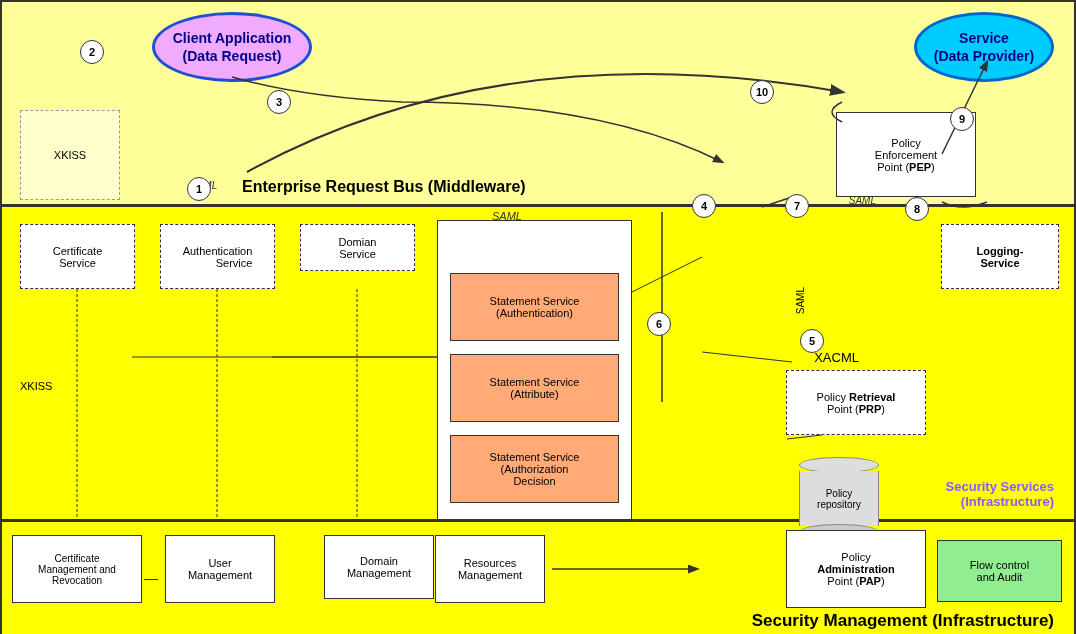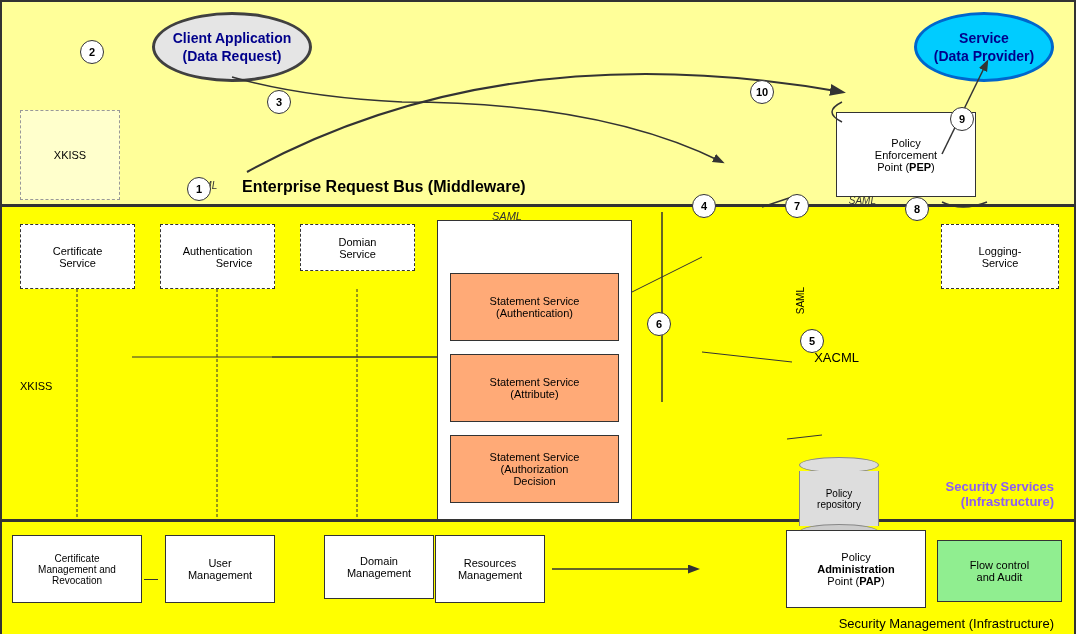--- a/index.html
+++ b/index.html
@@ -70,40 +70,40 @@
       right: 0;
       height: 114px;
       background: #ffff00;
     }
 
     .security-management-label {
       position: absolute;
       bottom: 5px;
       right: 20px;
       text-align: right;
+      font-size: 17px;
+      font-weight: bold;
+      color: #000;
+    }
+
+    
+    .ellipse {
+      position: absolute;
+      border-radius: 50%;
+      display: flex;
+      align-items: center;
+      justify-content: center;
+      text-align: center;
+      font-weight: bold;
       font-size: 13px;
-      font-weight: normal;
-      color: #000;
-    }
-
-    
-    .ellipse {
-      position: absolute;
-      border-radius: 50%;
-      display: flex;
-      align-items: center;
-      justify-content: center;
-      text-align: center;
-      font-weight: bold;
-      font-size: 13px;
     }
 
     .ellipse-client {
-      background: #e5e5e5;
-      border: 3px solid #404040;
+      background: #f0abfc;
+      border: 3px solid #1d4ed8;
       width: 160px;
       height: 70px;
       top: 10px;
       left: 150px;
       color: #00008b;
       font-size: 14px;
       font-weight: bold;
       border-radius: 50%;
     }
 
@@ -280,28 +280,31 @@
     <div style="position:absolute; top:133px; left:12px; right:12px; height:68px; background:#ffaa77; border:1.5px solid #333; display:flex; align-items:center; justify-content:center; text-align:center; font-size:11px; padding:4px;">
       <span>Statement Service<br>(Attribute)</span>
     </div>
 
     <div style="position:absolute; top:214px; left:12px; right:12px; height:68px; background:#ffaa77; border:1.5px solid #333; display:flex; align-items:center; justify-content:center; text-align:center; font-size:11px; padding:4px;">
       <span>Statement Service<br>(Authorization<br>Decision</span>
     </div>
   </div>
 
 
-  <div class="box-dashed" style="position:absolute; top:222px; right:15px; width:118px; height:65px;">
+  <div class="box-dashed" style="position:absolute; top:222px; right:15px; width:118px; height:65px;font-weight:bold;">
     <span style="text-align:center;">Logging-<br>Service</span>
   </div>
 
   <div style="position:absolute; top:285px; right:268px; writing-mode:vertical-rl; text-orientation:mixed; font-size:10px; transform:rotate(180deg);">SAML</div>
 
   <div style="position:absolute; top:348px; right:215px; font-size:13px;">XACML</div>
 
+  <div class="box-dashed" style="position:absolute; top:368px; right:148px; width:140px; height:65px;">
+    <span style="text-align:center;">Policy <strong>Retrieval</strong><br>Point (<strong>PRP</strong>)</span>
+  </div>
 
   <div style="position:absolute; top:378px; left:18px; font-size:11px; color:#000;">XKISS</div>
 
   <div style="position:absolute; top:455px; right:185px; width:100px; display:flex; flex-direction:column; align-items:center;">
     <div style="width:80px; height:16px; border:1.5px solid #888; border-radius:50%; background:#ddd;"></div>
     <div style="width:80px; height:55px; border-left:1.5px solid #888; border-right:1.5px solid #888; background:#ddd; margin-top:-2px; display:flex; align-items:center; justify-content:center; text-align:center; font-size:10px;">Policy<br>repository</div>
     <div style="width:80px; height:16px; border:1.5px solid #888; border-radius:50%; background:#ccc; margin-top:-2px;"></div>
   </div>
 
   <div class="box" style="position:absolute; top:533px; left:10px; width:130px; height:68px;">

